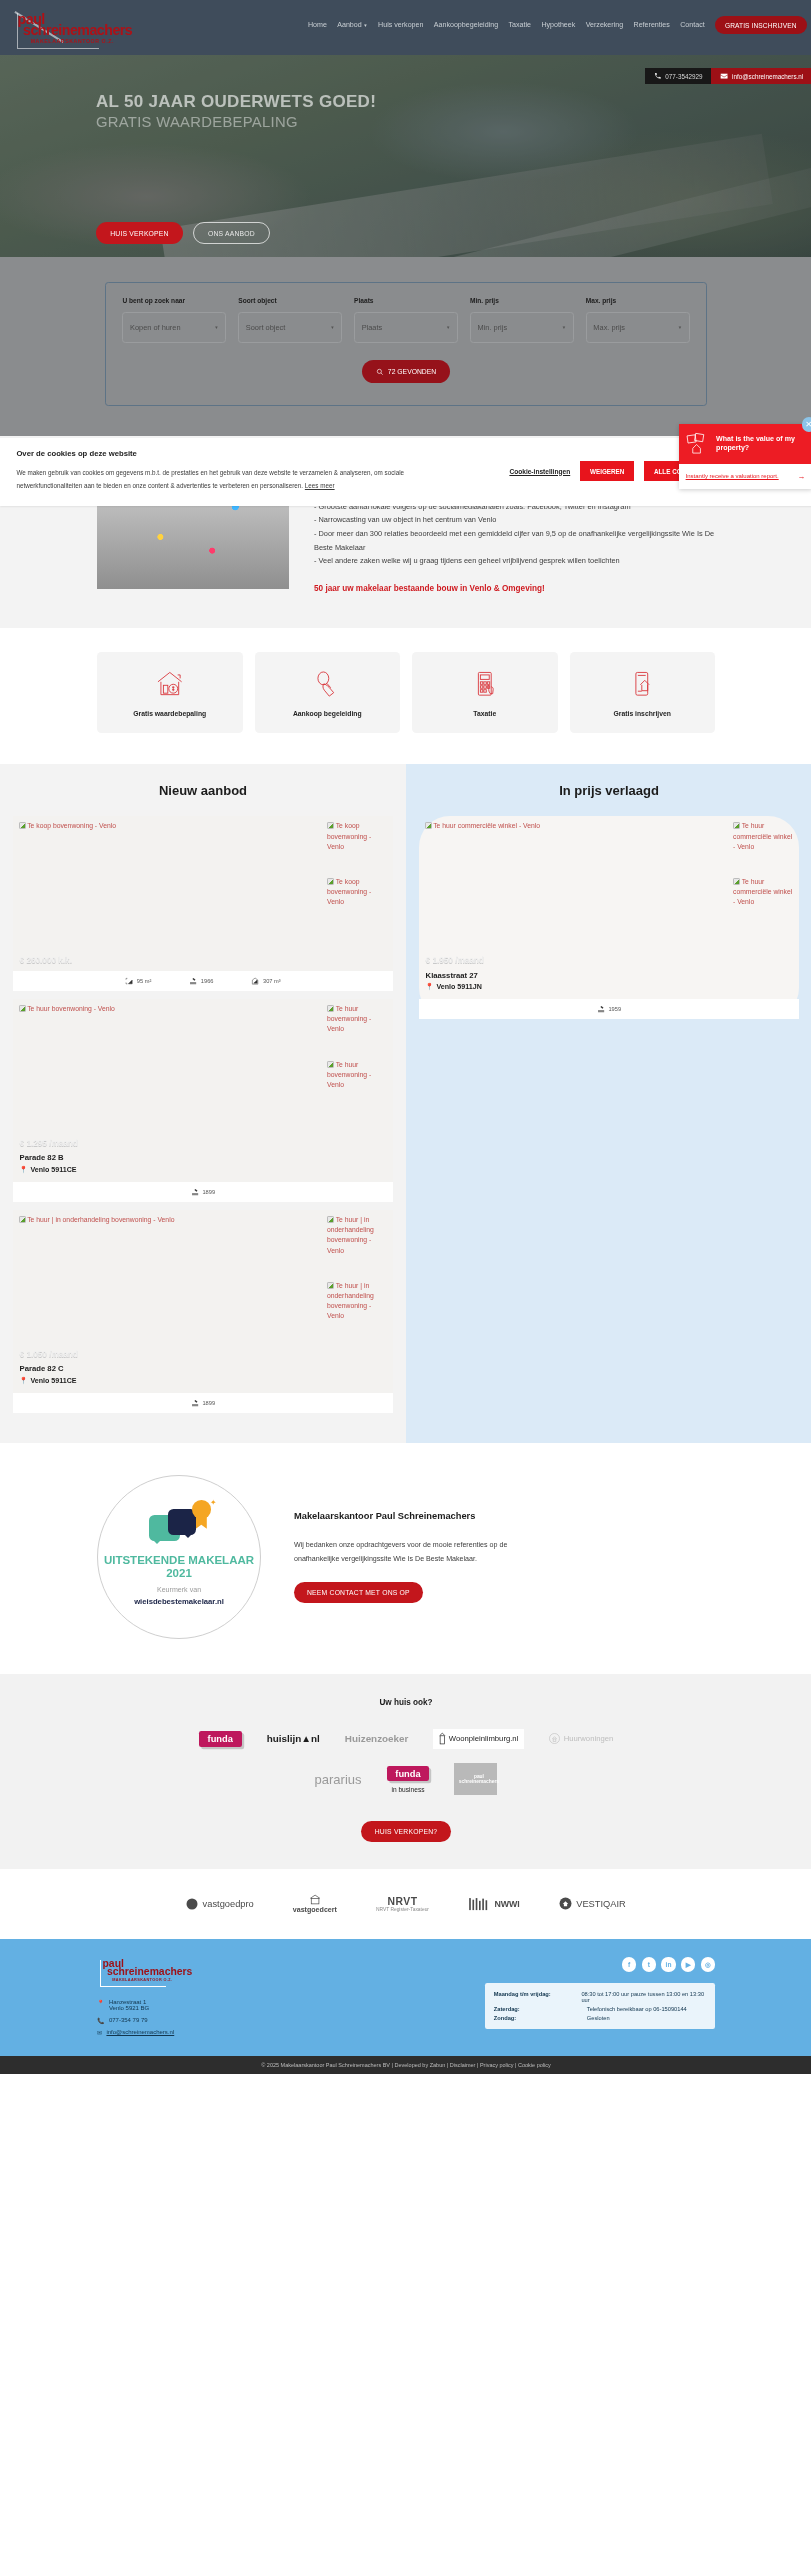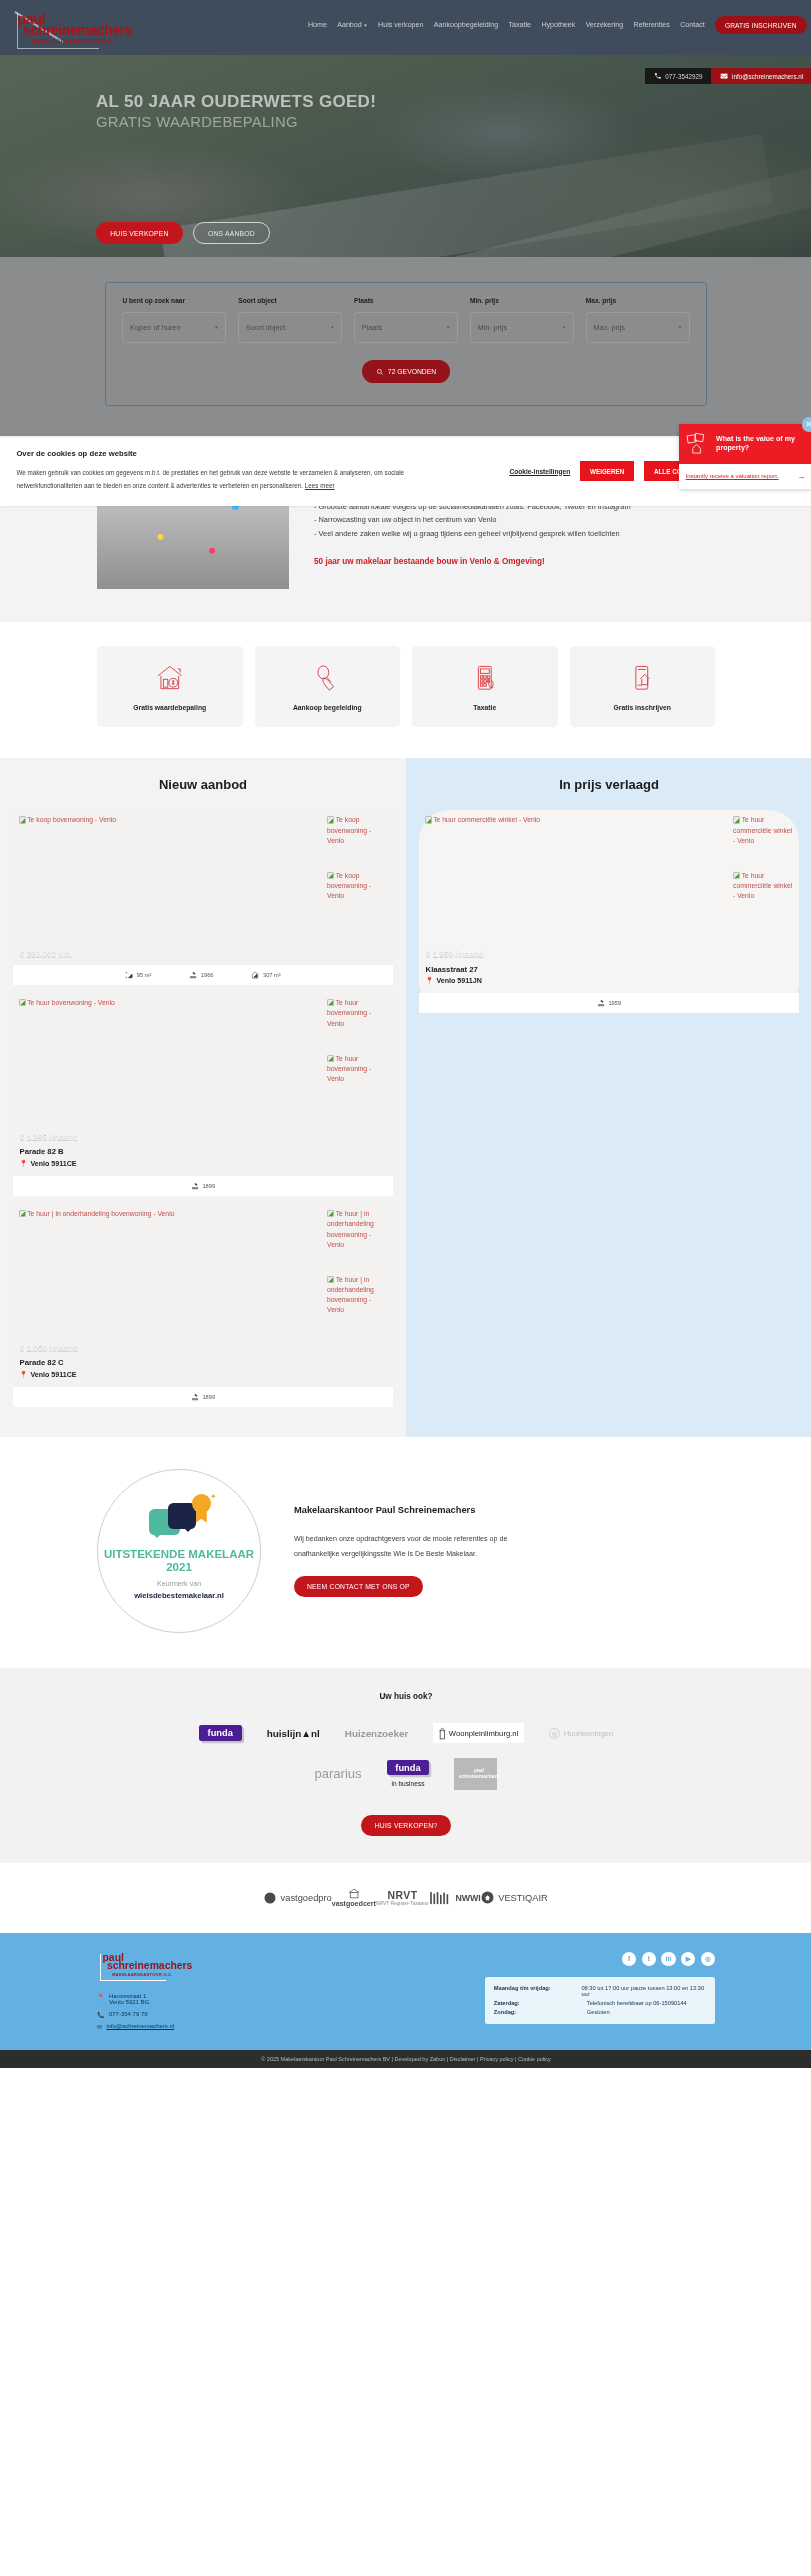--- a/index.html
+++ b/index.html
@@ -165,34 +165,34 @@
   .badge .t2{color:#9b9b9b;font-size:7.1px;margin-top:3.3px;}
   .badge .t3{color:#1b2447;font-size:7.7px;font-weight:bold;}
   .awardtxt h2{font-size:9.3px;font-weight:bold;line-height:1.5;color:#1c1c1c;margin-bottom:14.2px;}
   .awardtxt p{font-size:7.1px;line-height:2;color:#3c3c3c;max-width:235px;margin-bottom:15.3px;}
   .awardtxt .btn-red{padding:7.1px 13px;}
 
   
   .partners{background:#f2f2f2;padding:24px 0 27px;text-align:center;}
   .partners h2{font-size:8.2px;font-weight:bold;margin-bottom:22px;color:#1c1c1c;}
   .prow{display:flex;align-items:center;justify-content:center;gap:25px;margin-bottom:14.2px;}
-  .funda-logo{background:#4c1d95;color:#fff;font-weight:bold;font-size:9.3px;padding:2.7px 8.8px;border-radius:2.2px;
+  .funda-logo{background:#be185d;color:#fff;font-weight:bold;font-size:9.3px;padding:2.7px 8.8px;border-radius:2.2px;
     box-shadow:2.2px 2.2px 0 #c5c5c5;}
   .plogo{color:#9a9a9a;font-size:9.9px;font-weight:bold;}
   .plogo.dark{color:#1c1c1c;}
   .woonplein{background:#fff;padding:3.8px 5.5px;display:flex;align-items:center;gap:3.3px;font-size:7.7px;color:#1c1c1c;}
   .huurw{display:flex;align-items:center;gap:3.8px;color:#bdbdbd;font-size:7.7px;}
   .ps-tile{background:#b9b9b9;width:43px;height:32px;display:flex;flex-direction:column;
     align-items:flex-start;justify-content:center;padding-left:4.4px;}
   .ps-tile span{color:#fff;font-size:4.9px;font-weight:bold;line-height:1.15;}
   .partners .btn-red{margin-top:11px;padding:7.1px 14.2px;}
 
   
   .certs{background:#fff;padding:25px 0;}
-  .crow{display:flex;align-items:center;justify-content:center;}
+  .crow{display:flex;align-items:center;justify-content:center;gap:39px;}
   .cert{color:#4a4a4a;display:flex;align-items:center;gap:4.4px;font-size:9.3px;}
   .cert small{font-size:4.9px;display:block;color:#8a8a8a;}
 
   
   .footer{background:#63b0e3;padding:18.6px 0 14.2px;}
   .frow{display:flex;gap:22px;}
   .fcol1{width:164px;}
   .flogo{width:109px;height:32px;position:relative;margin-bottom:9.9px;}
   .flogo .house{position:absolute;left:3.3px;top:2.2px;width:66px;height:27px;border-left:1.1px solid #fff;border-bottom:1.1px solid #fff;}
   .flogo .l1{position:absolute;left:5.5px;top:1.1px;color:#9d1016;font-size:10.4px;font-weight:bold;line-height:1;}
@@ -328,20 +328,21 @@
   <section class="intro">
     <div class="container">
       <div class="introgrid">
         <div class="introimg"></div>
         <div class="introtxt">
           <h2>Makelaarskantoor Paul Schreinemachers BV</h2>
           <p>- Gratis waardebepaling</p>
           <p>- Publicaties op alle belangrijke woningsites waaronder ook Funda</p>
           <p>- Grootste aantal lokale volgers op de socialmediakanalen zoals: Facebook, Twitter en Instagram</p>
           <p>- Narrowcasting van uw object in het centrum van Venlo</p>
+          <p>- Door meer dan 300 relaties beoordeeld met een gemiddeld cijfer van 9,5 op de onafhankelijke vergelijkingssite Wie Is De Beste Makelaar</p>
           <p>- Veel andere zaken welke wij u graag tijdens een geheel vrijblijvend gesprek willen toelichten</p>
           <span class="hl">50 jaar uw makelaar bestaande bouw in Venlo &amp; Omgeving!</span>
         </div>
       </div>
 
       <div class="valpop">
         <div class="valclose">✕</div>
         <div class="valpop-head">
           <span>
             <svg width="25" height="23" viewBox="0 0 52 48" fill="none" stroke="#fff" stroke-width="1.6">

